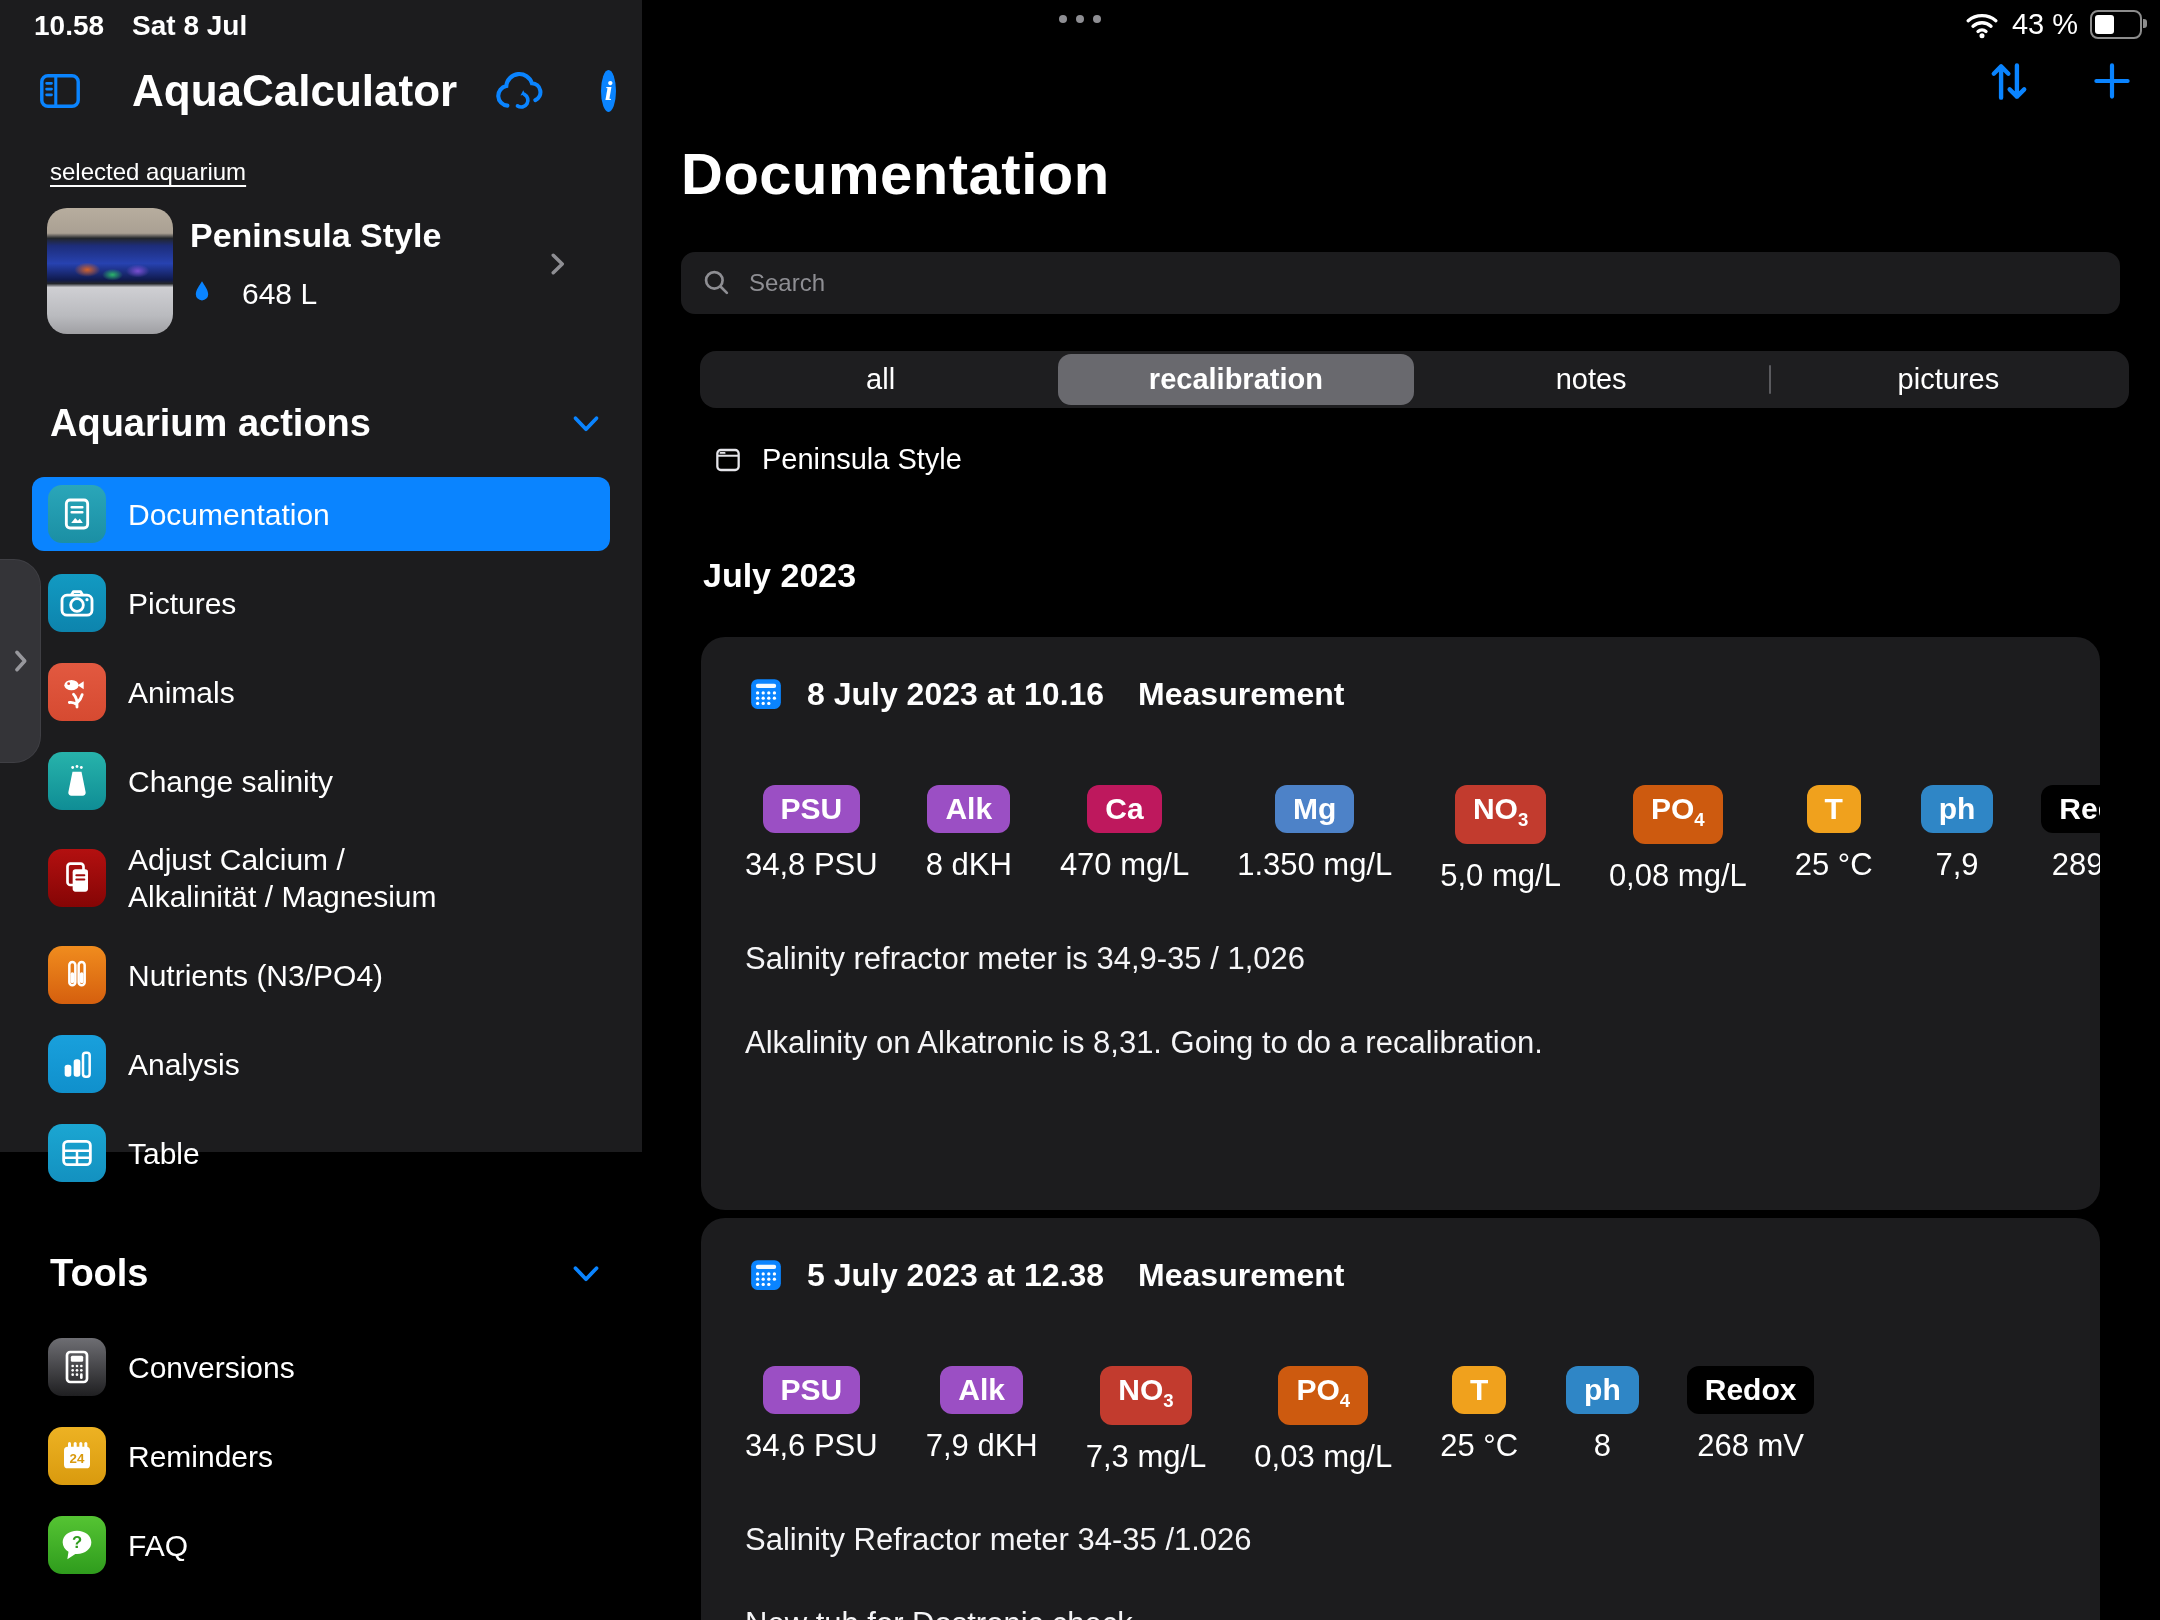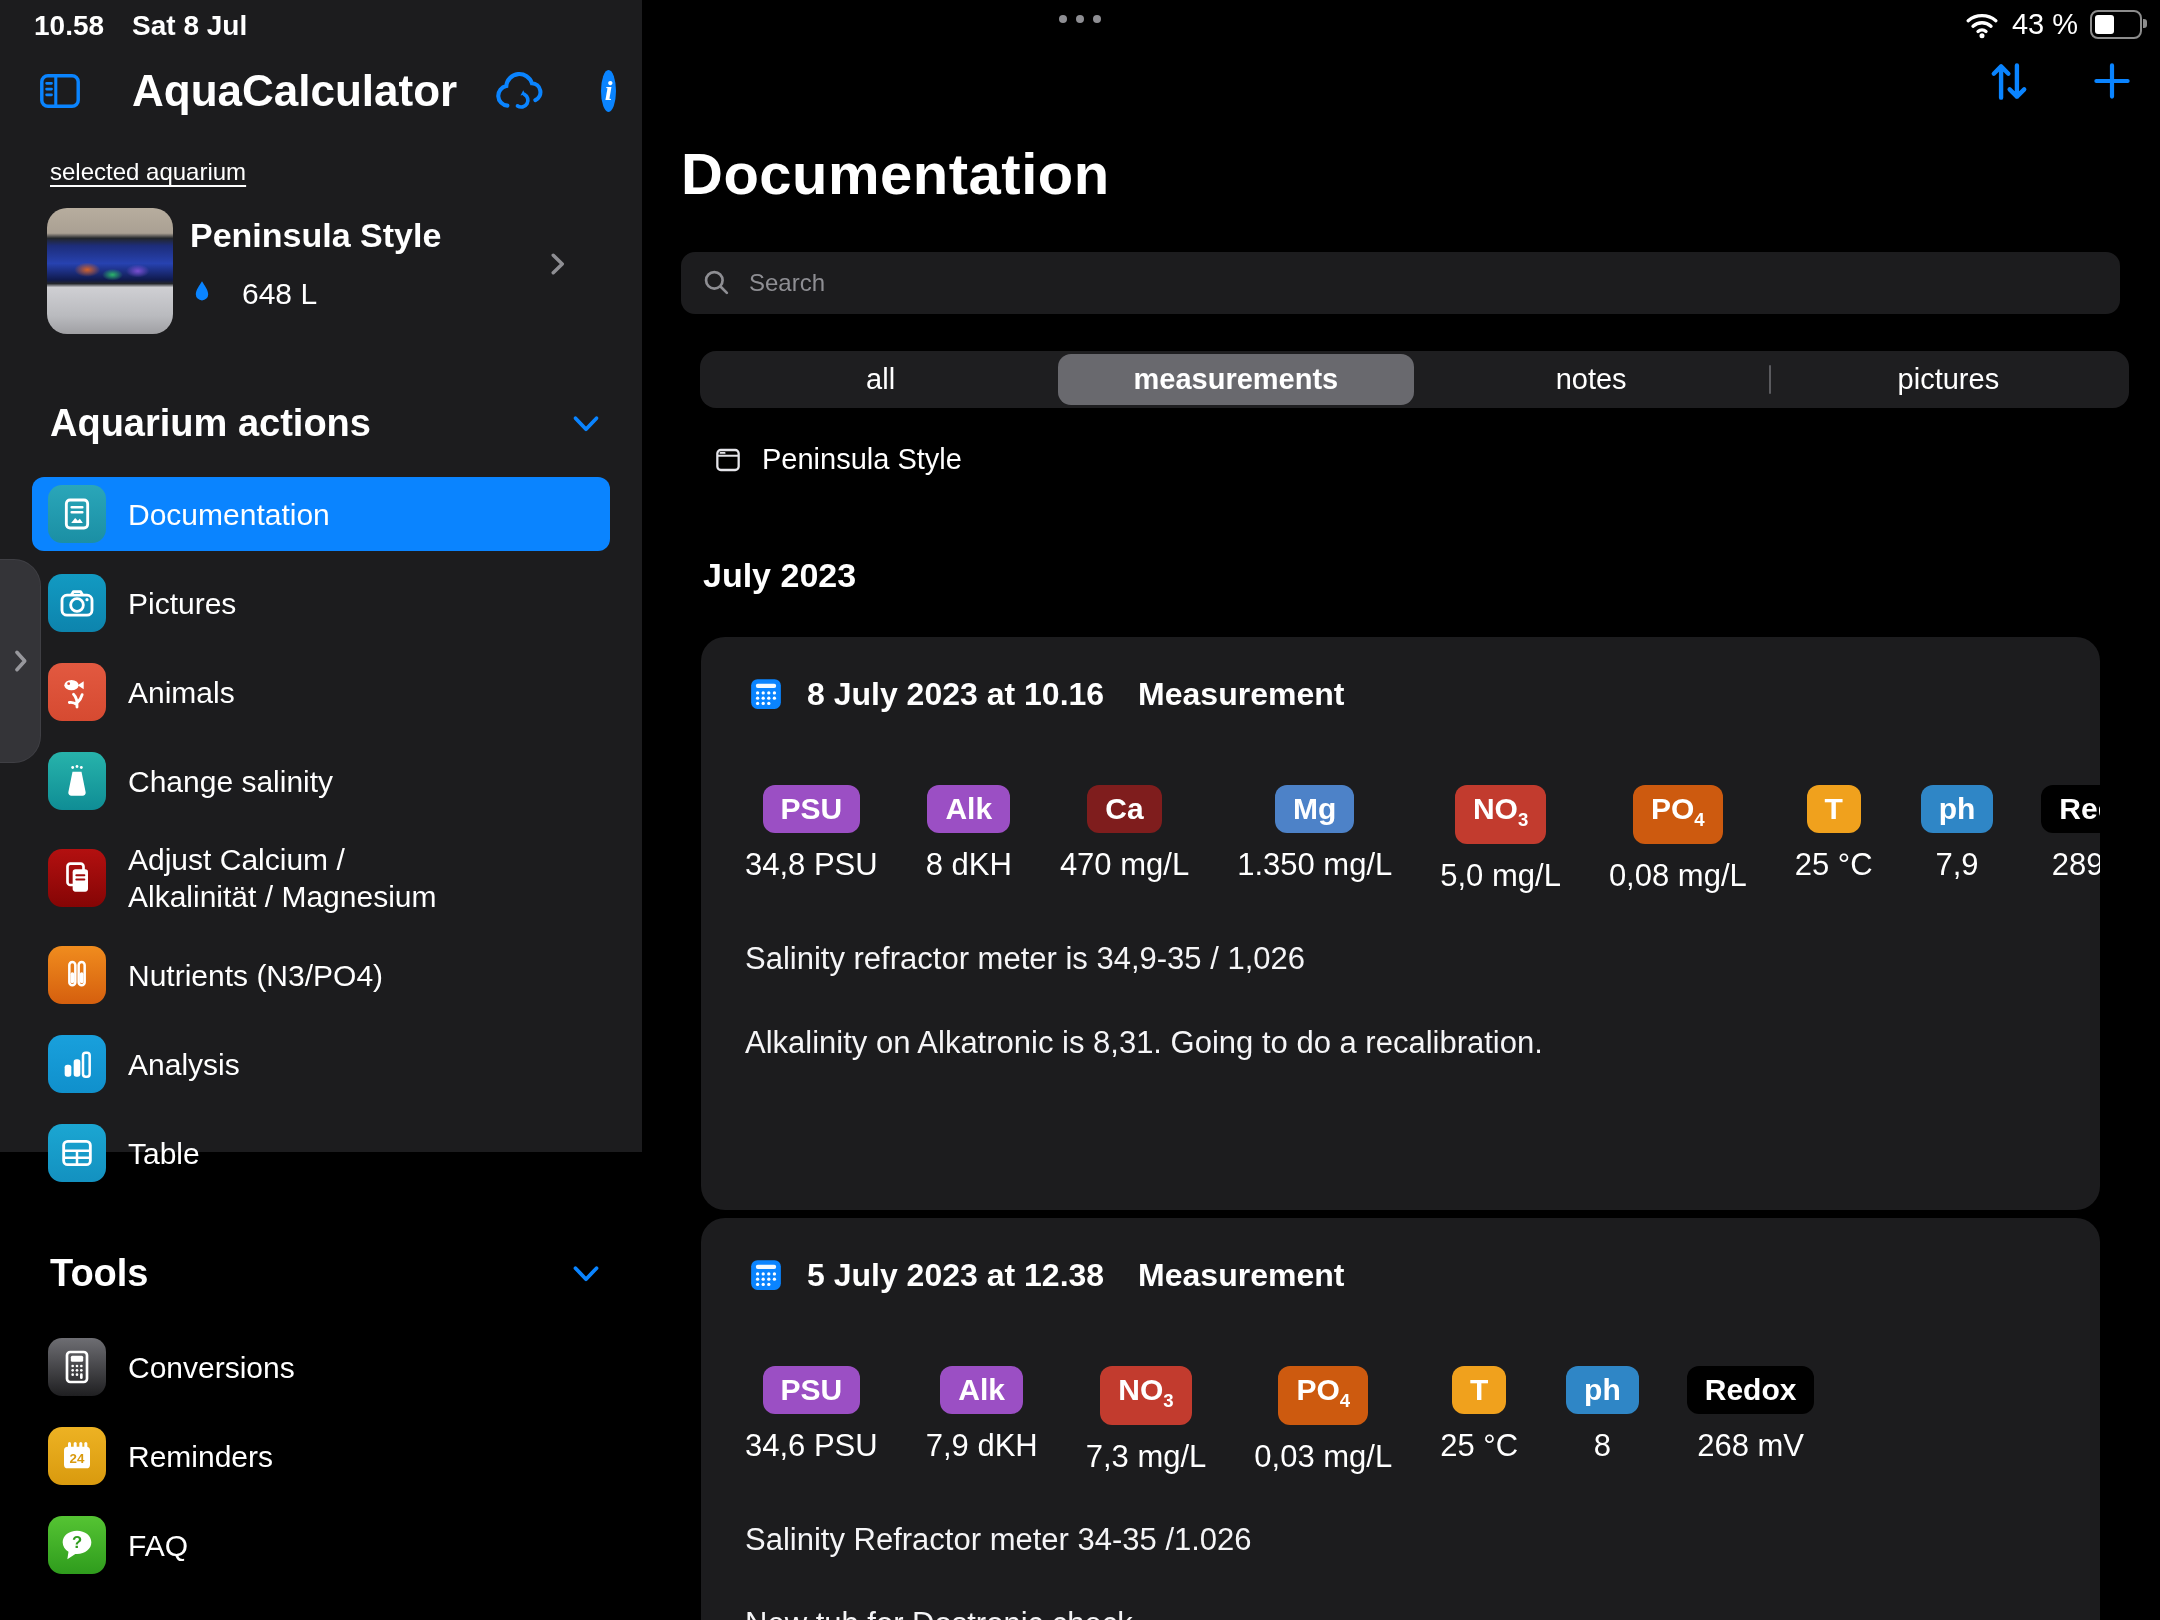--- a/index.html
+++ b/index.html
@@ -298,21 +298,21 @@
       <svg width="32" height="32" viewBox="0 0 24 24" fill="none">
         <circle cx="10" cy="10" r="6.2" stroke="#8e8e93" stroke-width="2"></circle>
         <path d="M14.8 14.8 L19.4 19.4" stroke="#8e8e93" stroke-width="2" stroke-linecap="round"></path>
       </svg>
     </span>
     <input type="text" placeholder="Search" style="">
   </div>
 
   <div class="segmented" id="segmented">
       <div class="segment">all</div>
-      <div class="segment selected">measurements</div>
+      <div class="segment selected">recalibration</div>
       <div class="segment">notes</div>
       <div class="seg-div"></div>
       <div class="segment">pictures</div>
     </div>
 
   <div class="scope">
     <span>
       <svg width="32" height="32" viewBox="0 0 24 24" fill="none">
         <rect x="4" y="4.5" width="16" height="15" rx="2.6" stroke="#e5e5ea" stroke-width="1.7"></rect>
         <path d="M4 8.8 h16" stroke="#e5e5ea" stroke-width="1.5"></path>
@@ -352,21 +352,21 @@
         <div class="badges">
           <div class="badge-col">
             <span class="pill" style="background: rgb(155, 79, 196);">PSU</span>
             <span class="badge-value">34,8 PSU</span>
           </div>
           <div class="badge-col">
             <span class="pill" style="background: rgb(155, 79, 196);">Alk</span>
             <span class="badge-value">8 dKH</span>
           </div>
           <div class="badge-col">
-            <span class="pill" style="background: #7f1d1d; text-align: right;">Ca</span>
+            <span class="pill" style="background: #be185d; text-align: right;">Ca</span>
             <span class="badge-value">470 mg/L</span>
           </div>
           <div class="badge-col">
             <span class="pill" style="background: rgb(77, 130, 200);">Mg</span>
             <span class="badge-value">1.350 mg/L</span>
           </div>
           <div class="badge-col">
             <span class="pill" style="background: rgb(194, 59, 46);">NO<sub>3</sub></span>
             <span class="badge-value">5,0 mg/L</span>
           </div>

